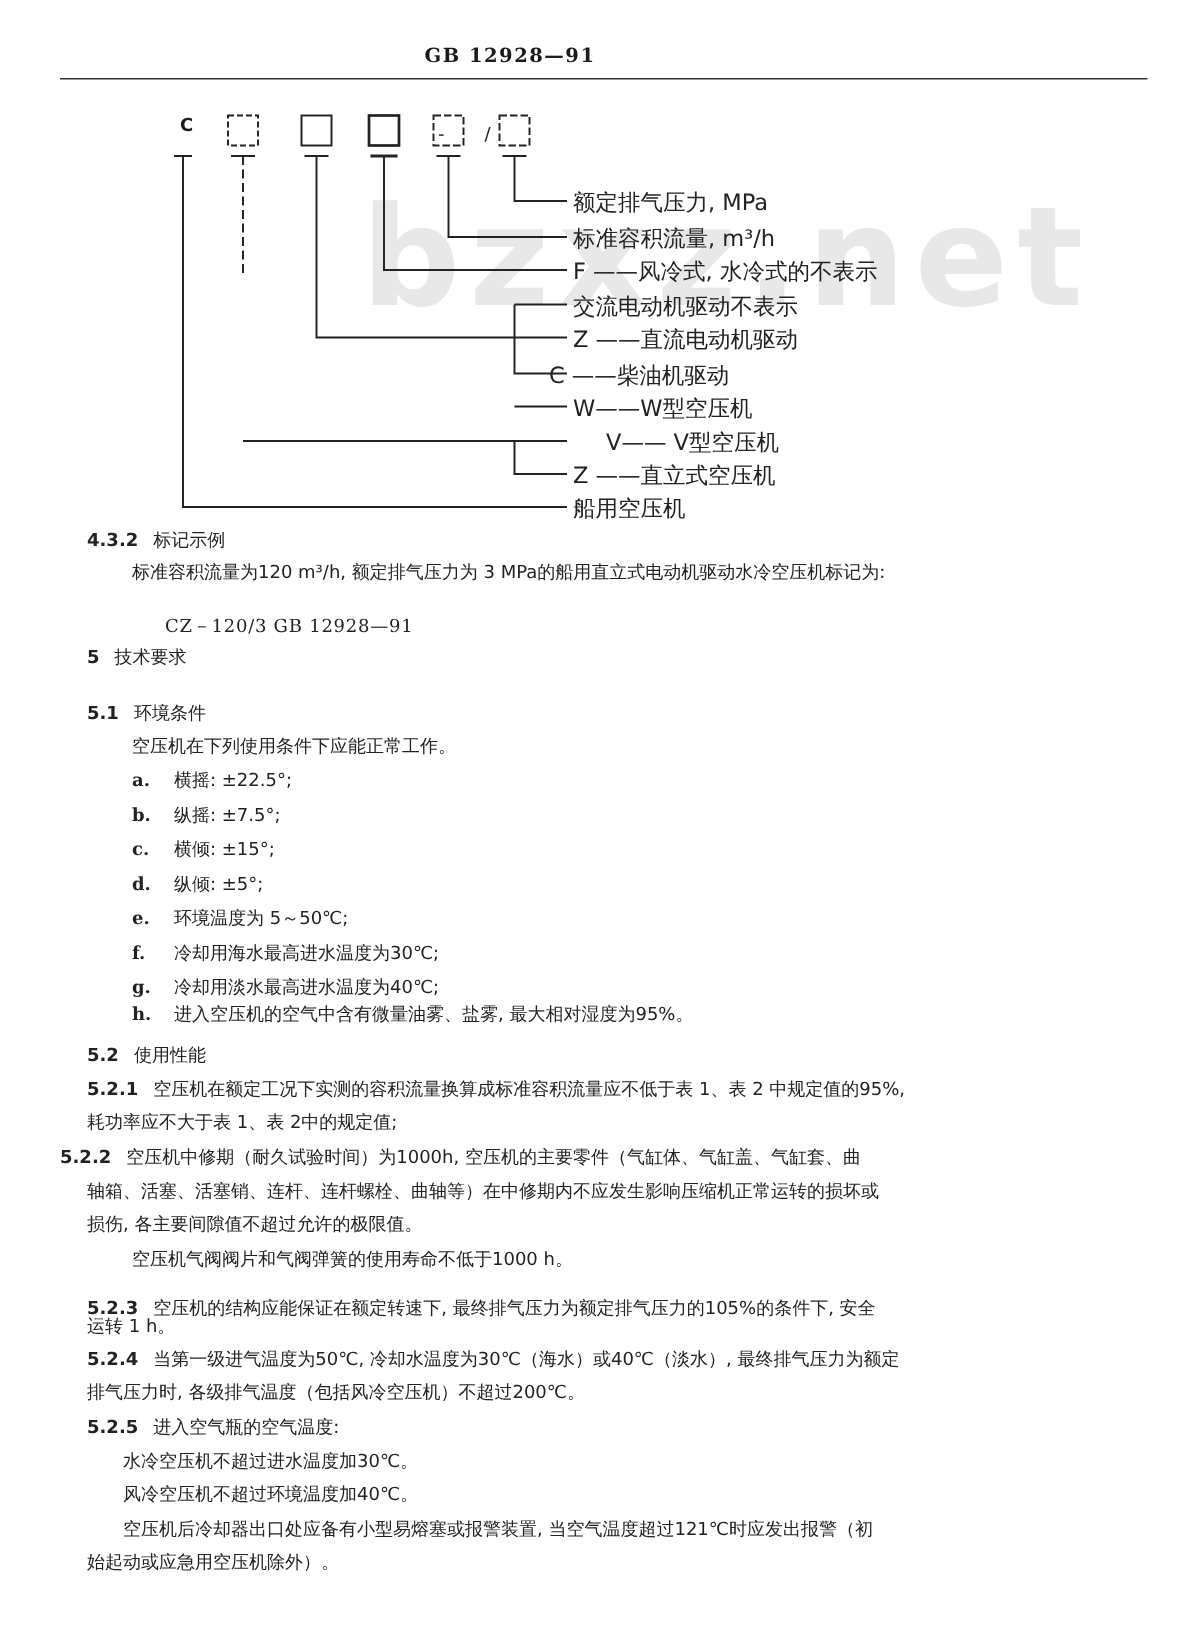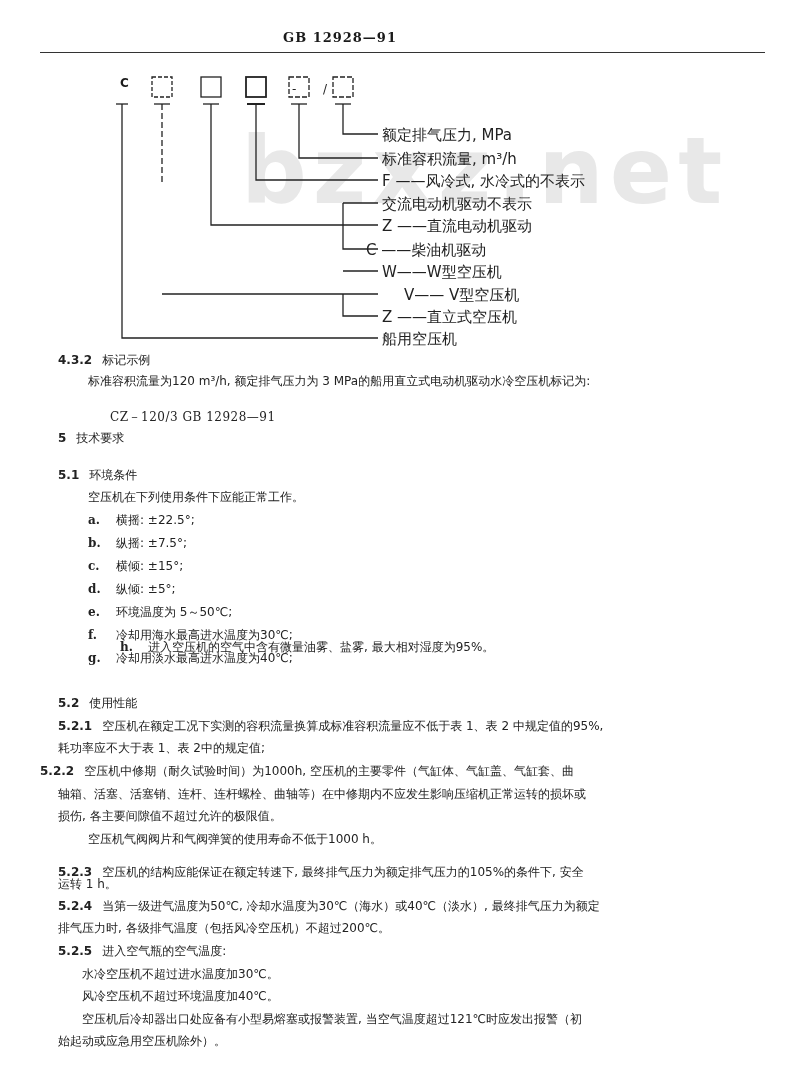--- a/index.html
+++ b/index.html
@@ -107,21 +107,21 @@
     <span class="num">5.1</span><span>环境条件</span>
   </div>
   <div class="line" style="left:88px;top:489px;">空压机在下列使用条件下应能正常工作。</div>
   <div class="line" style="left:88px;top:512px;"><span class="item-key">a.</span><span>横摇: ±22.5°;</span></div>
   <div class="line" style="left:88px;top:535px;"><span class="item-key">b.</span><span>纵摇: ±7.5°;</span></div>
   <div class="line" style="left:88px;top:558px;"><span class="item-key">c.</span><span>横倾: ±15°;</span></div>
   <div class="line" style="left:88px;top:581px;"><span class="item-key">d.</span><span>纵倾: ±5°;</span></div>
   <div class="line" style="left:88px;top:604px;"><span class="item-key">e.</span><span>环境温度为 5～50℃;</span></div>
   <div class="line" style="left:88px;top:627px;"><span class="item-key">f.</span><span>冷却用海水最高进水温度为30℃;</span></div>
   <div class="line" style="left:88px;top:650px;"><span class="item-key">g.</span><span>冷却用淡水最高进水温度为40℃;</span></div>
-  <div class="line" style="left:88px;top:639px;margin-left:32px;"><span class="item-key">h.</span><span>进入空压机的空气中含有微量油雾、盐雾, 最大相对湿度为95%。</span></div>
+  <div class="line" style="left:88px;top:668px;"><span class="item-key">h.</span><span>进入空压机的空气中含有微量油雾、盐雾, 最大相对湿度为95%。</span></div>
 
   <div class="line" style="left:58px;top:695px;">
     <span class="num">5.2</span><span>使用性能</span>
   </div>
 
   <div class="line" style="left:58px;top:718px;">
     <span class="num">5.2.1</span><span>空压机在额定工况下实测的容积流量换算成标准容积流量应不低于表 1、表 2 中规定值的95%,</span>
   </div>
   <div class="line" style="left:58px;top:740px;">耗功率应不大于表 1、表 2中的规定值;</div>
 

